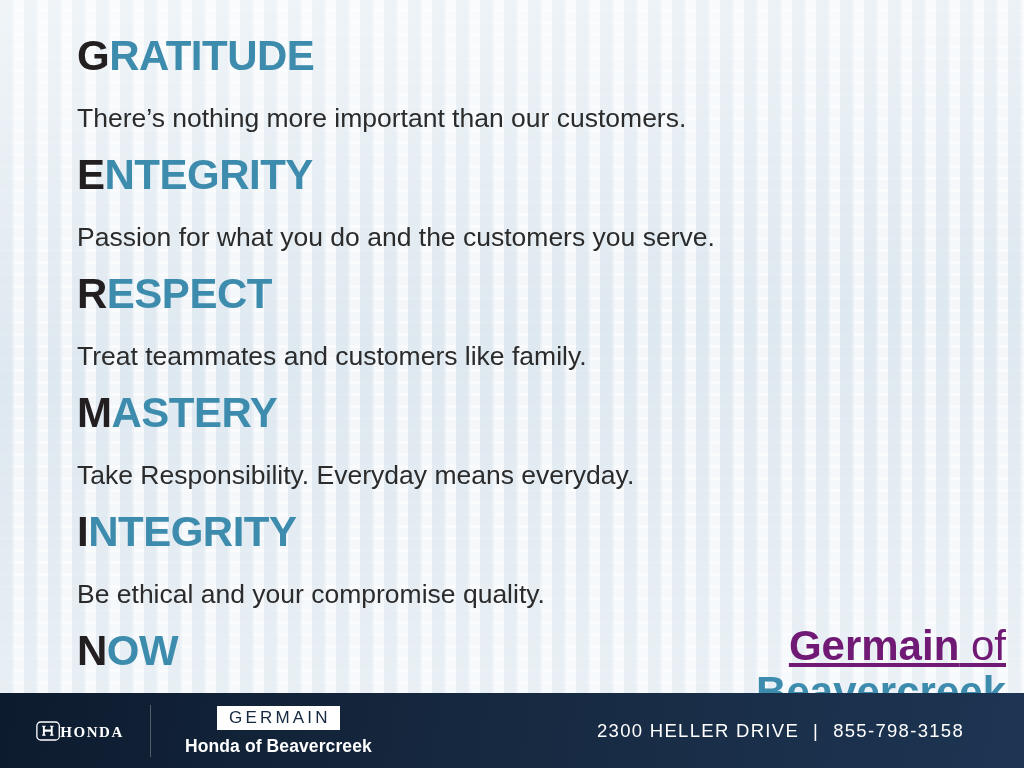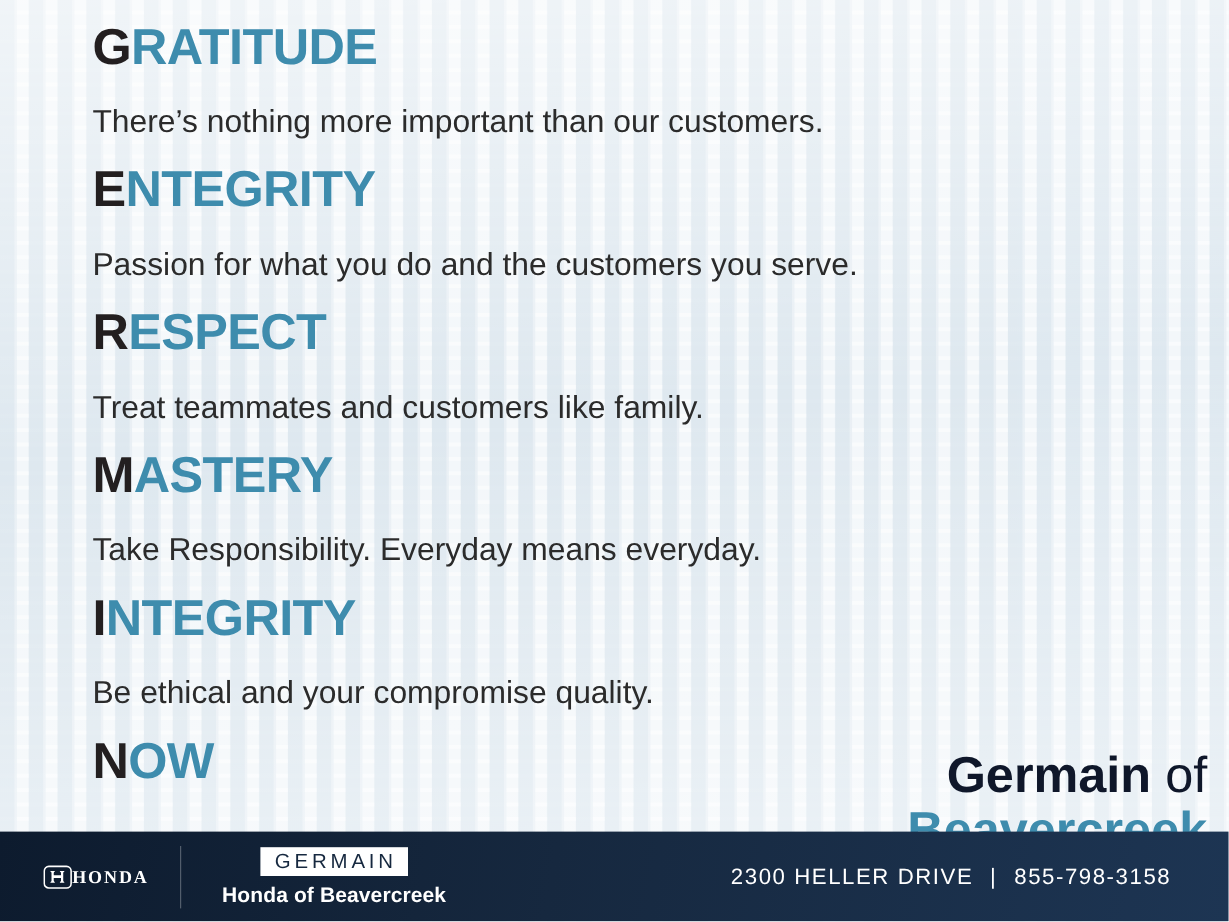--- a/index.html
+++ b/index.html
@@ -37,21 +37,21 @@
   }
   #sheen {
     position:absolute; inset:0;
     background:linear-gradient(175deg, rgba(255,255,255,0.55), rgba(255,255,255,0.0) 45%, rgba(255,255,255,0.45));
     pointer-events:none;
   }
 
   
   #values {
     position:absolute;
-    left:77px; top:15px;
+    left:77px; top:32px;
     width:930px;
   }
   .value-block { margin-bottom:16px; }
 
   .value-word {
     font-family:"Liberation Sans", sans-serif;
     font-weight:bold;
     font-size:42px;
     line-height:48px;
     letter-spacing:-0.5px;
@@ -74,23 +74,24 @@
   #dealer-mark {
     position:absolute;
     right:18px; bottom:52px;
     text-align:left;
     width:470px;
     z-index:3;
   }
   #dealer-line1 {
     font-size:42px;
     line-height:48px;
-    color:#0f172a;
+    color:#701a75;
     white-space:nowrap;
     text-align:right;
+    text-decoration:underline;
   }
   #dealer-line1 .dm-bold { font-weight:bold; }
   #dealer-line1 .dm-light { font-weight:normal; }
   #dealer-line2 {
     font-size:42px;
     line-height:48px;
     font-weight:bold;
     color:#3e8cad;
     white-space:nowrap;
     text-align:right;
@@ -156,21 +157,21 @@
     font-weight:bold;
     font-size:17.5px;
     letter-spacing:0.1px;
     margin-top:7px;
     line-height:19px;
     text-align:right;
   }
 
   #footer-right {
     margin-left:auto;
-    padding-right:48px;
+    padding-right:60px;
     display:flex;
     align-items:center;
     color:#ffffff;
     font-size:18.5px;
     letter-spacing:1.3px;
     white-space:nowrap;
   }
   #footer-right .sep {
     margin:0 14px;
     color:#ffffff;

